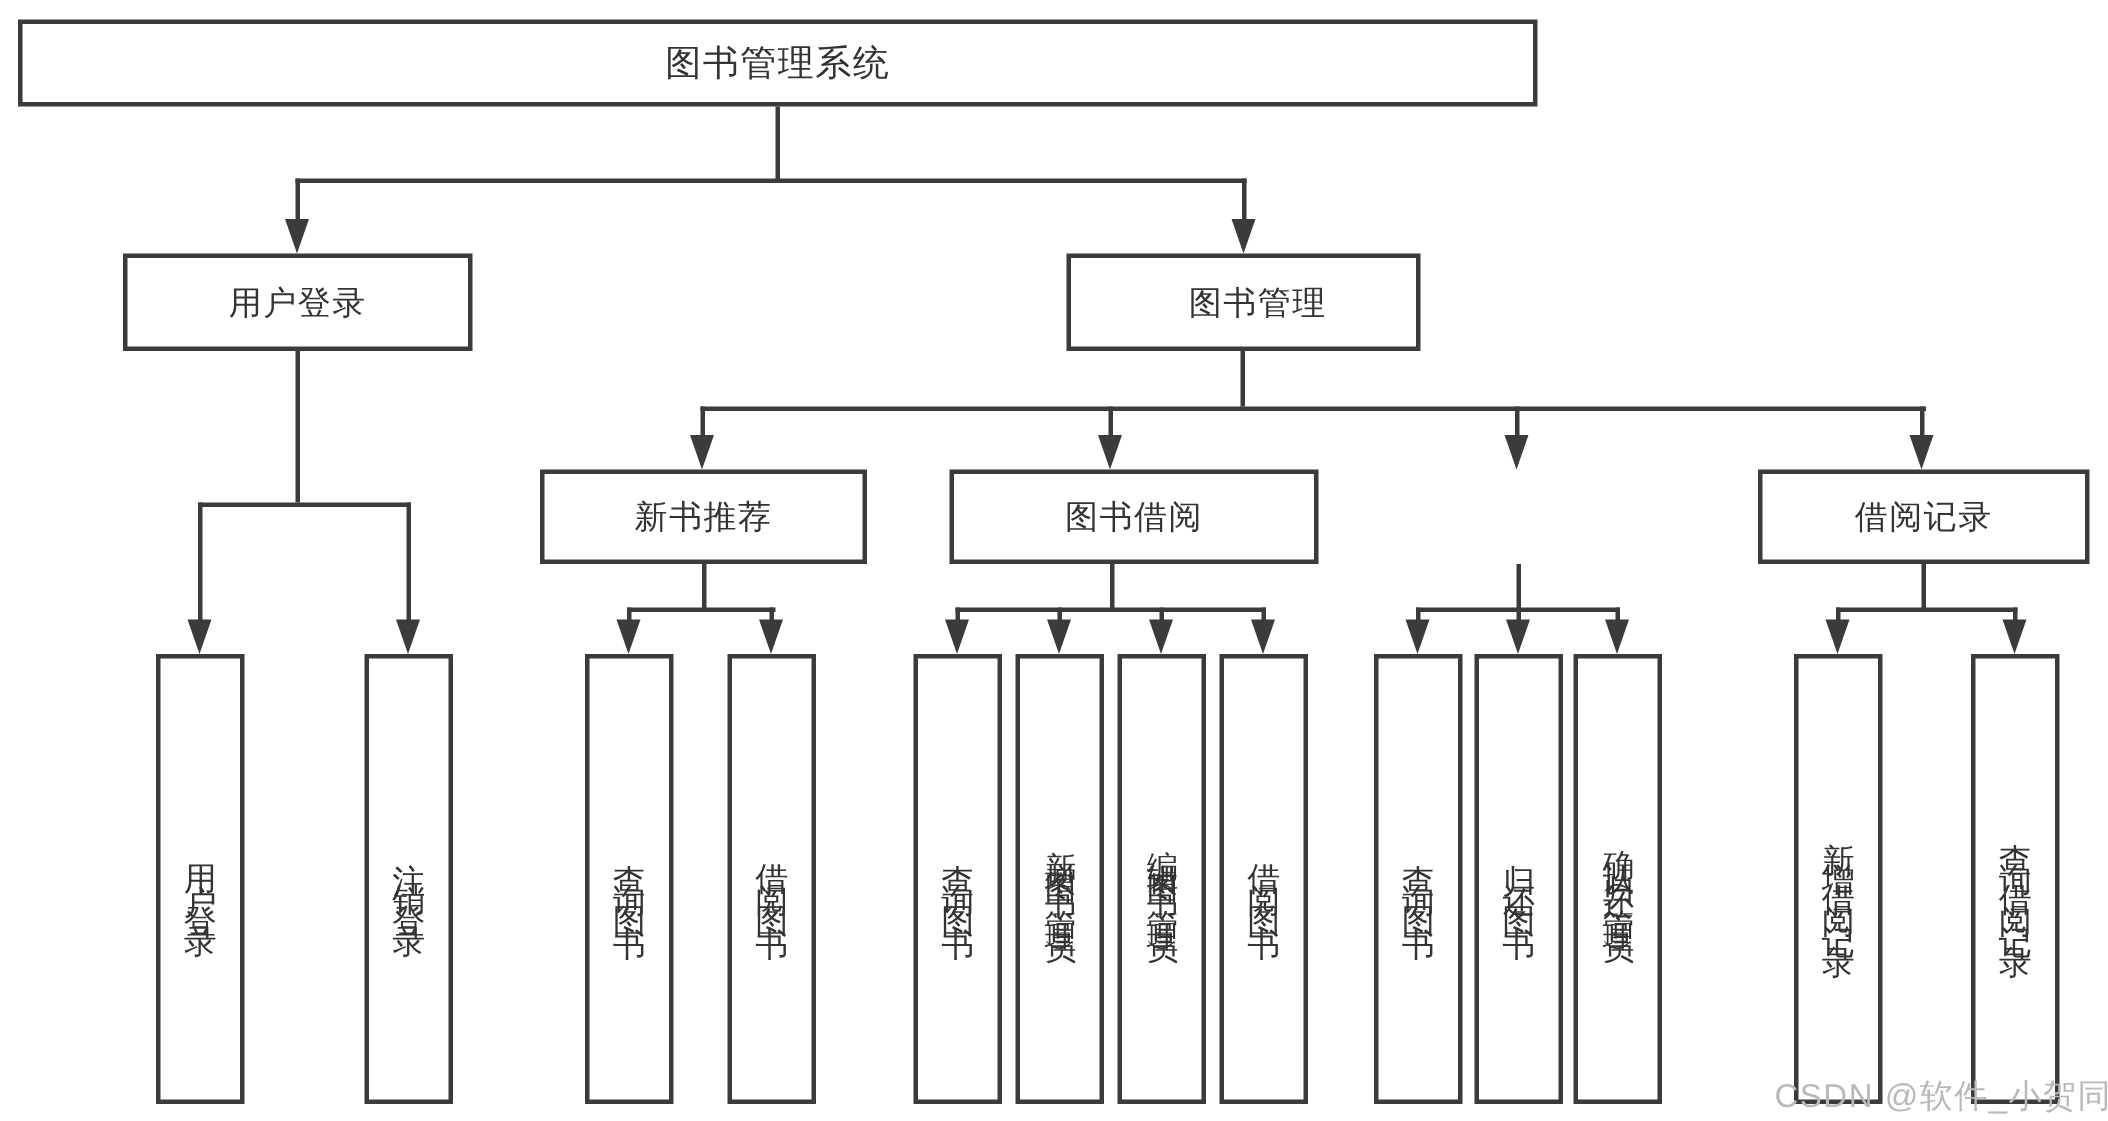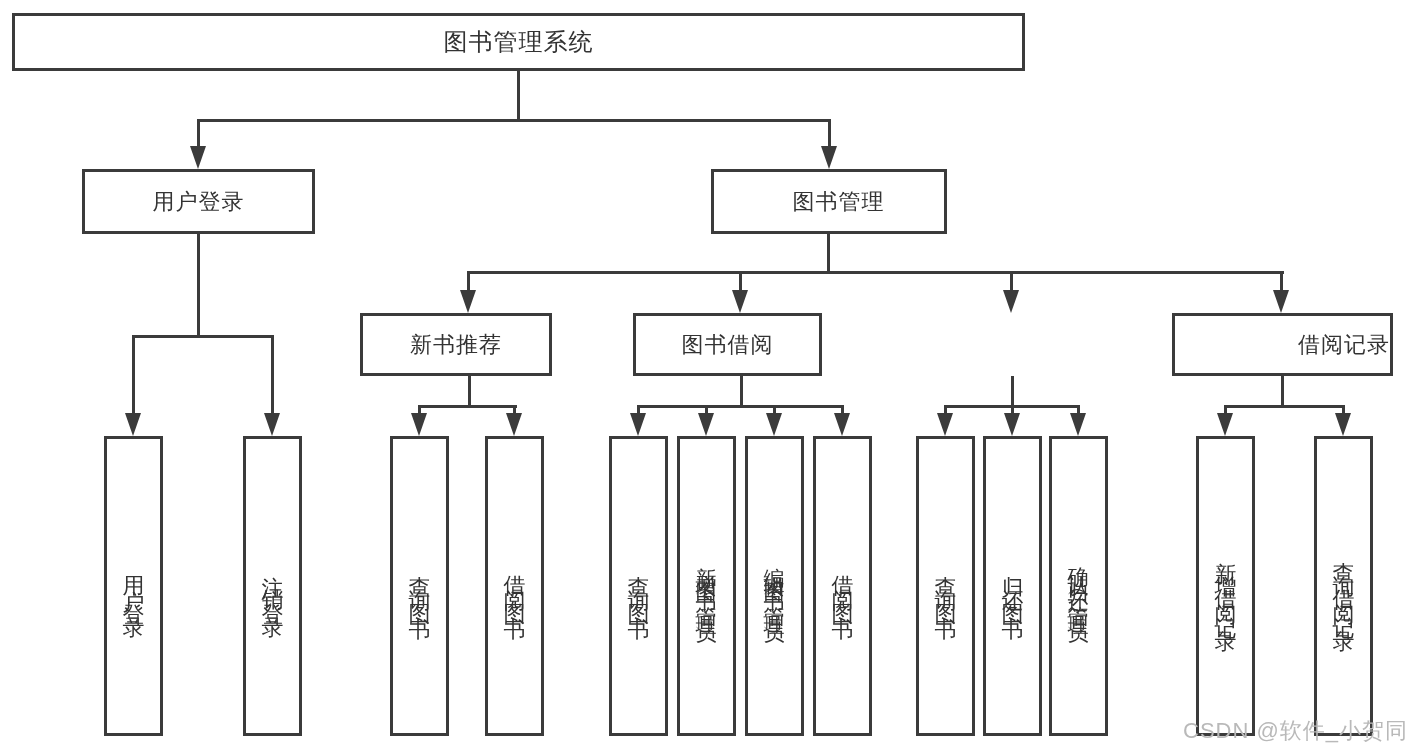--- a/index.html
+++ b/index.html
@@ -97,27 +97,27 @@
   <div class="hline" style="left:467px;top:271px;width:817px;height:3px;"></div>
   <div class="vline" style="left:467px;top:271px;width:3px;height:22px;"></div>
   <div class="arrowhead" style="left:460px;top:290px;"></div>
   <div class="vline" style="left:739px;top:271px;width:3px;height:22px;"></div>
   <div class="arrowhead" style="left:732px;top:290px;"></div>
   <div class="vline" style="left:1010px;top:271px;width:3px;height:22px;"></div>
   <div class="arrowhead" style="left:1003px;top:290px;"></div>
   <div class="vline" style="left:1280px;top:271px;width:3px;height:22px;"></div>
   <div class="arrowhead" style="left:1273px;top:290px;"></div>
 
-  <div class="box" style="left:360px;top:313px;width:192px;height:63px;">
+  <div class="box" style="left:360px;top:313px;width:218px;height:63px;">
     <span>新书推荐</span>
   </div>
-  <div class="box" style="left:633px;top:313px;width:189px;height:63px;text-align:center;">
+  <div class="box" style="left:633px;top:313px;width:246px;height:63px;text-align:center;">
     <span>图书借阅</span>
   </div>
-  <div class="box" style="left:1172px;top:313px;width:221px;height:63px;justify-content:flex-end;">
+  <div class="box" style="left:1172px;top:313px;width:221px;height:63px;">
     <span>借阅记录</span>
   </div>
 
   <div class="vline" style="left:468px;top:376px;width:3px;height:30px;"></div>
   <div class="hline" style="left:418px;top:405px;width:99px;height:3px;"></div>
   <div class="vline" style="left:418px;top:405px;width:3px;height:12px;"></div>
   <div class="arrowhead" style="left:411px;top:413px;"></div>
   <div class="vline" style="left:513px;top:405px;width:3px;height:12px;"></div>
   <div class="arrowhead" style="left:506px;top:413px;"></div>
 

